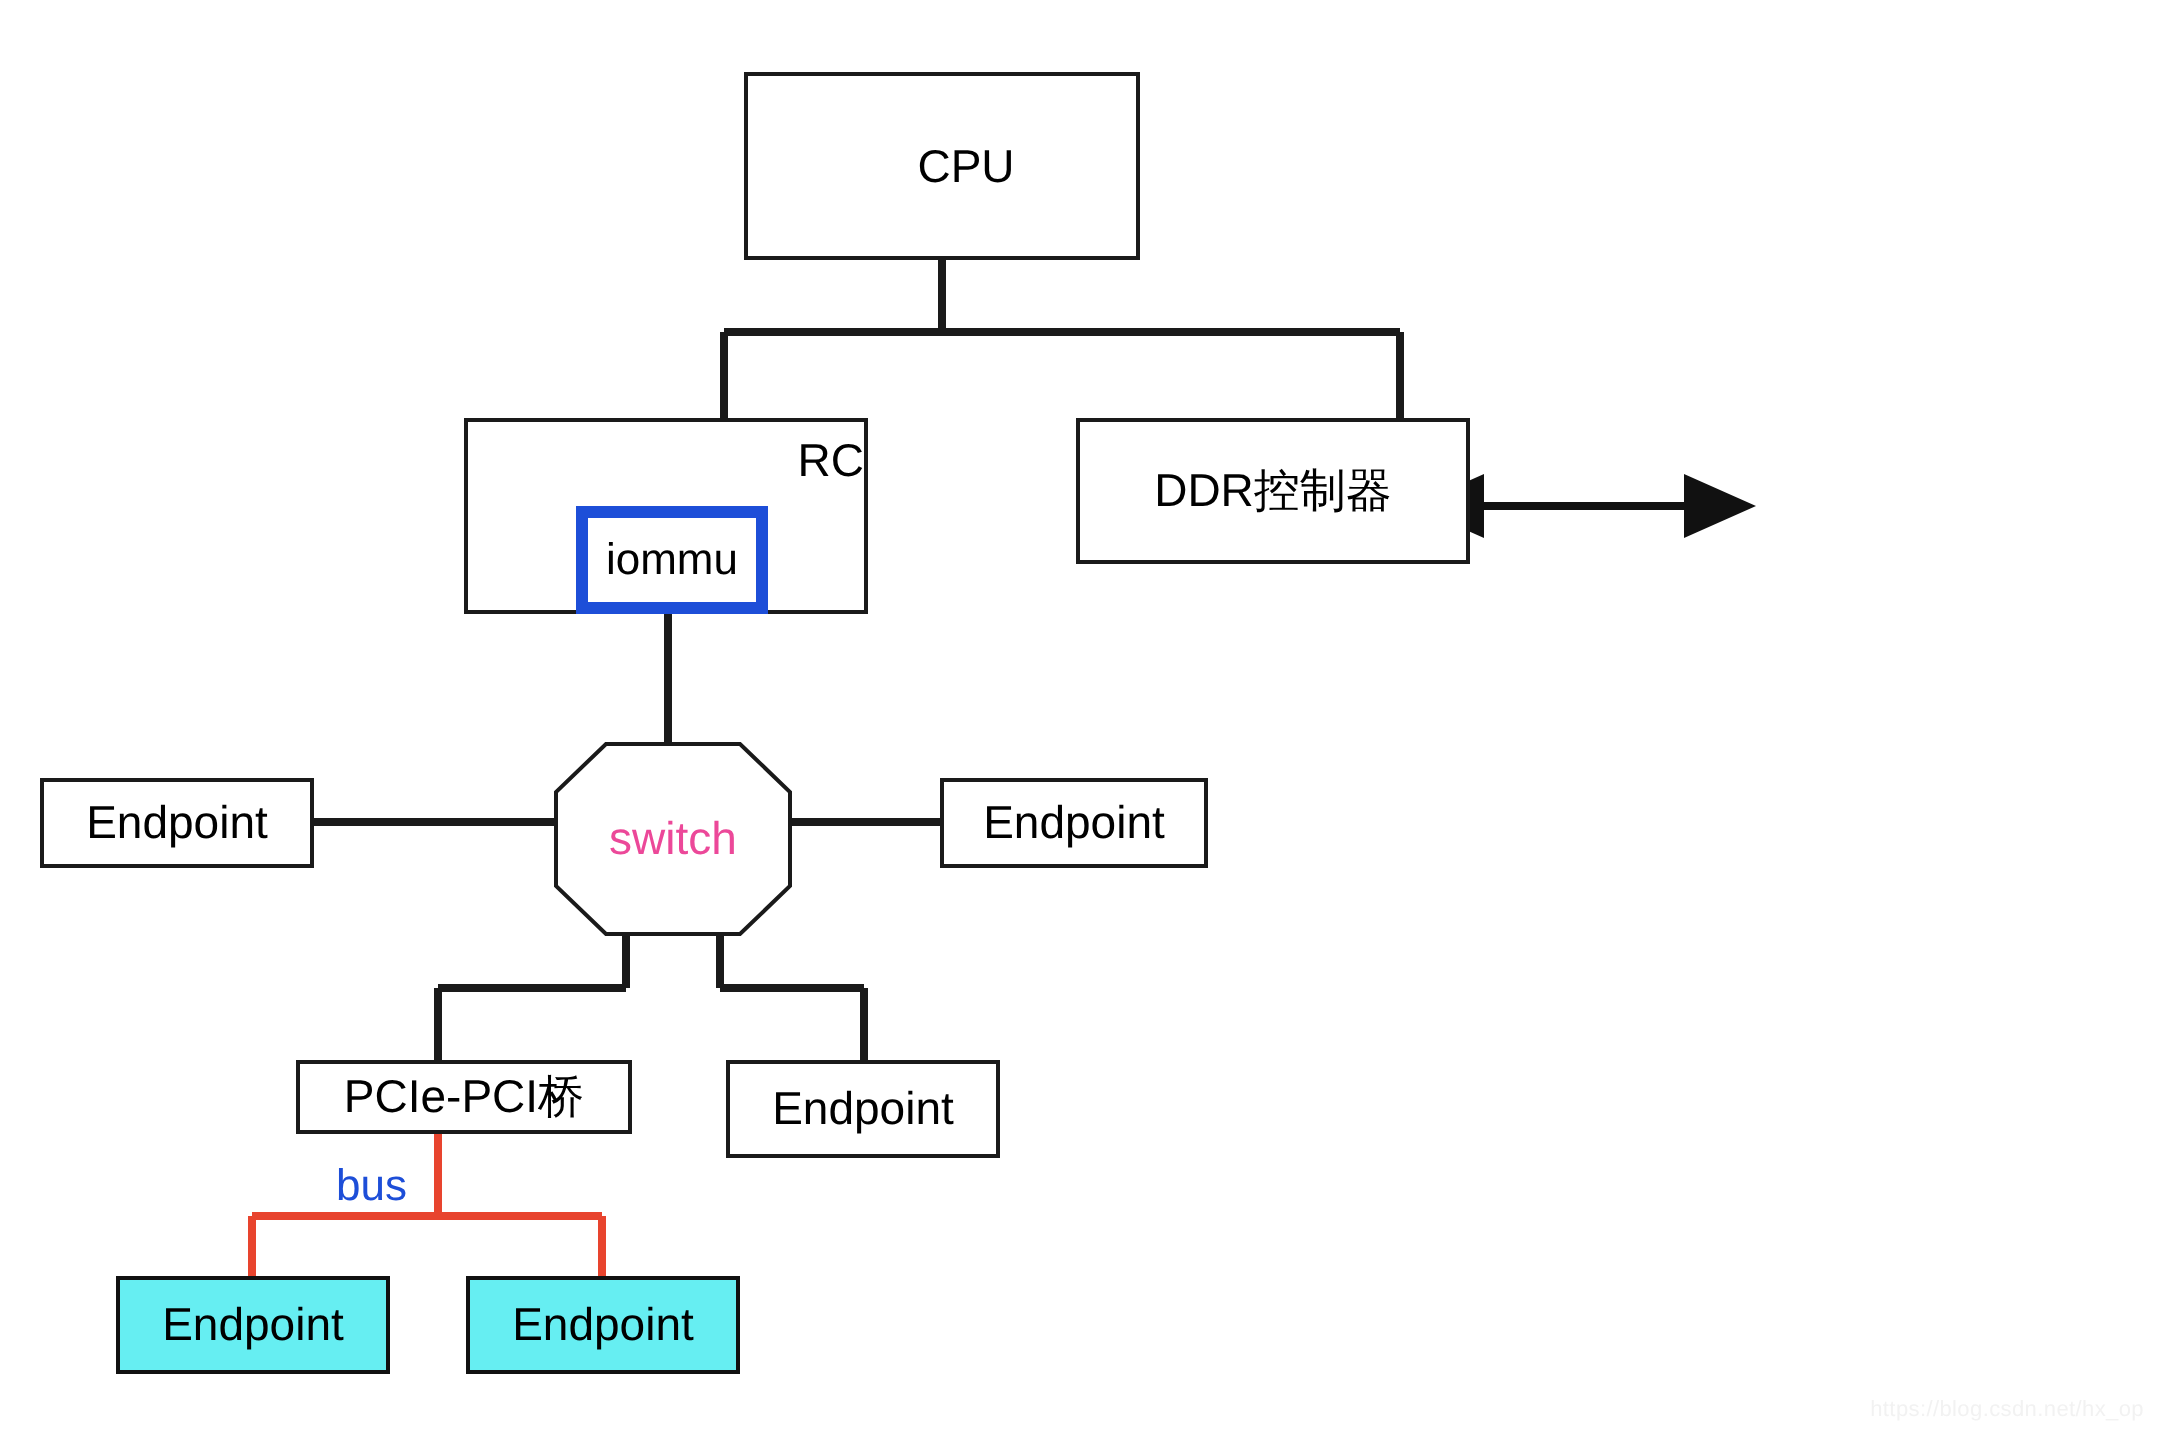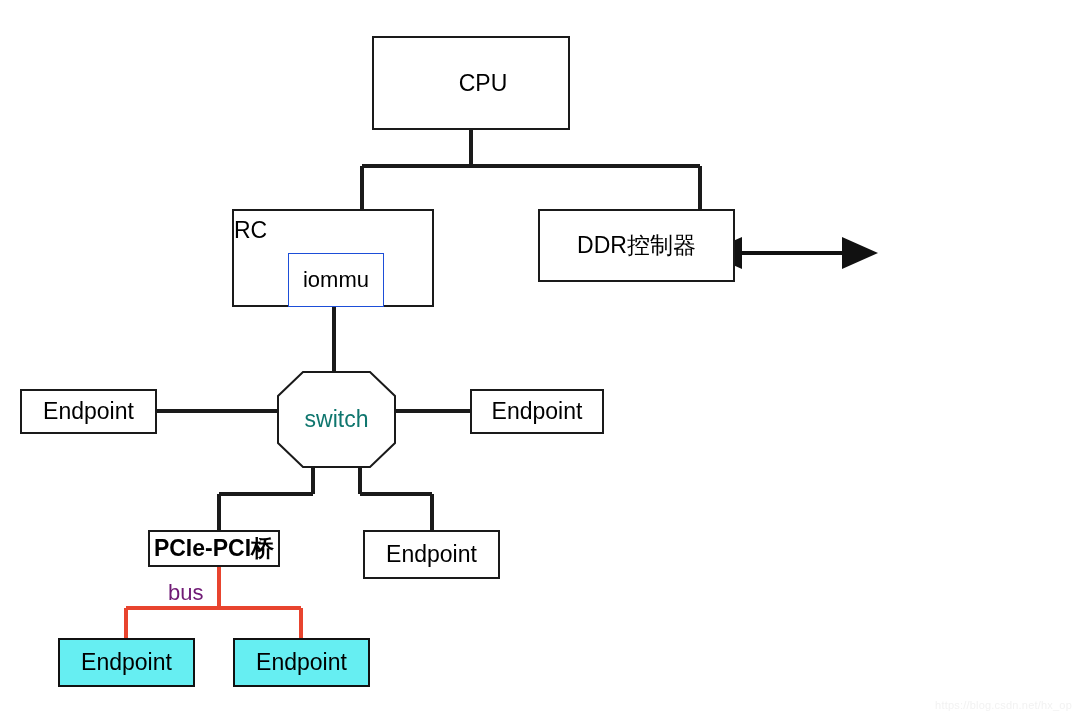--- a/index.html
+++ b/index.html
@@ -43,27 +43,27 @@
   
   .node.rc {
     display: block;
     padding: 0;
   }
   .rc-title {
     position: absolute;
     left: 0;
     right: 0;
     top: 8px;
-    text-align: left;
+    text-align: right;
     font-size: 23px;
     color: #000;
   }
   .node.iommu {
     position: absolute;
-    border: 1px solid #1d4ed8;
+    border: 6px solid #1d4ed8;
     background: #ffffff;
     box-sizing: border-box;
     display: flex;
     align-items: center;
     justify-content: center;
     font-size: 22px;
     color: #000;
     z-index: 4;
   }
   .octagon {
@@ -71,26 +71,26 @@
     z-index: 3;
     display: flex;
     align-items: center;
     justify-content: center;
   }
   .octagon svg { position: absolute; left: 0; top: 0; }
   .octagon span {
     position: relative;
     z-index: 2;
     font-size: 23px;
-    color: #0f766e;
+    color: #ec4899;
   }
   .bus-label {
     position: absolute;
     font-size: 22px;
-    color: #701a75;
+    color: #1d4ed8;
     z-index: 5;
     background: #ffffff;
     padding: 0 2px;
   }
   .watermark {
     position: absolute;
     right: 8px;
     bottom: 4px;
     font-size: 11px;
     color: #f2f2f2;
@@ -172,21 +172,21 @@
   </div>
 
   <div class="node" style="left:20px; top:389px; width:137px; height:45px;">
     <span>Endpoint</span>
   </div>
 
   <div class="node" style="left:470px; top:389px; width:134px; height:45px;">
     <span>Endpoint</span>
   </div>
 
-  <div class="node" style="left:148px; top:530px; width:132px; height:37px;font-weight:bold;">
+  <div class="node" style="left:148px; top:530px; width:168px; height:37px;">
     <span>PCIe-PCI桥</span>
   </div>
 
   <div class="node" style="left:363px; top:530px; width:137px; height:49px;">
     <span>Endpoint</span>
   </div>
 
   <div class="bus-label" style="left:166px; top:580px;">bus</div>
 
   <div class="node cyan" style="left:58px; top:638px; width:137px; height:49px;">

